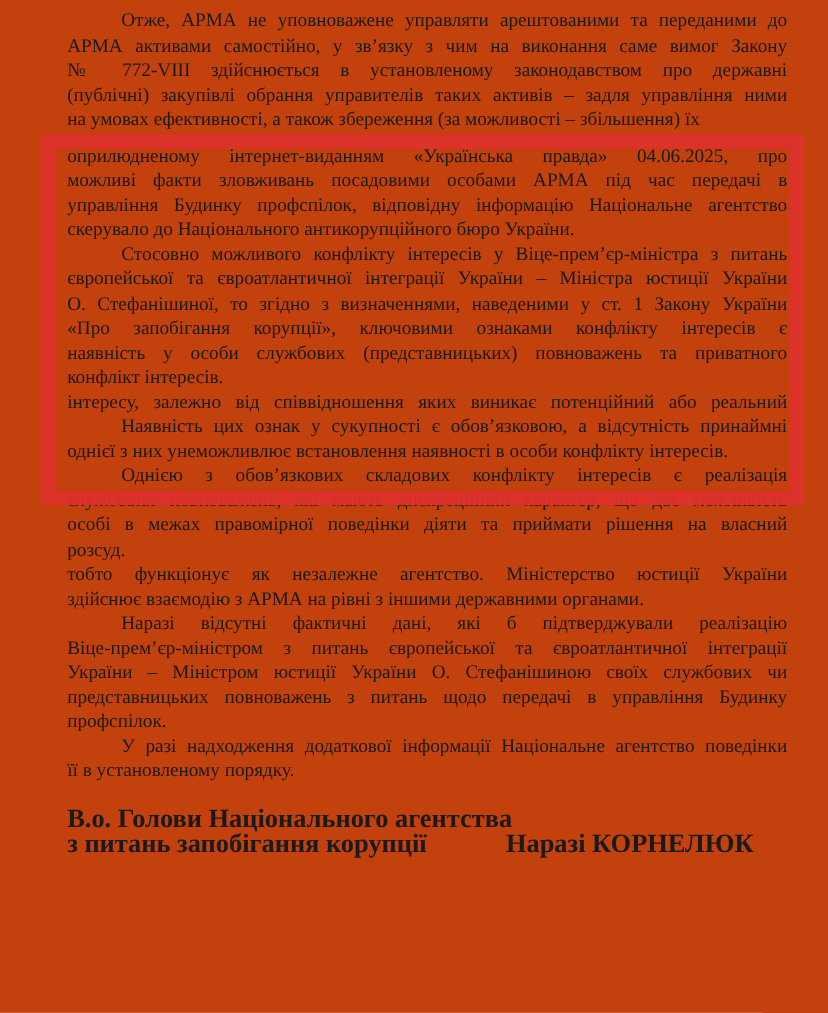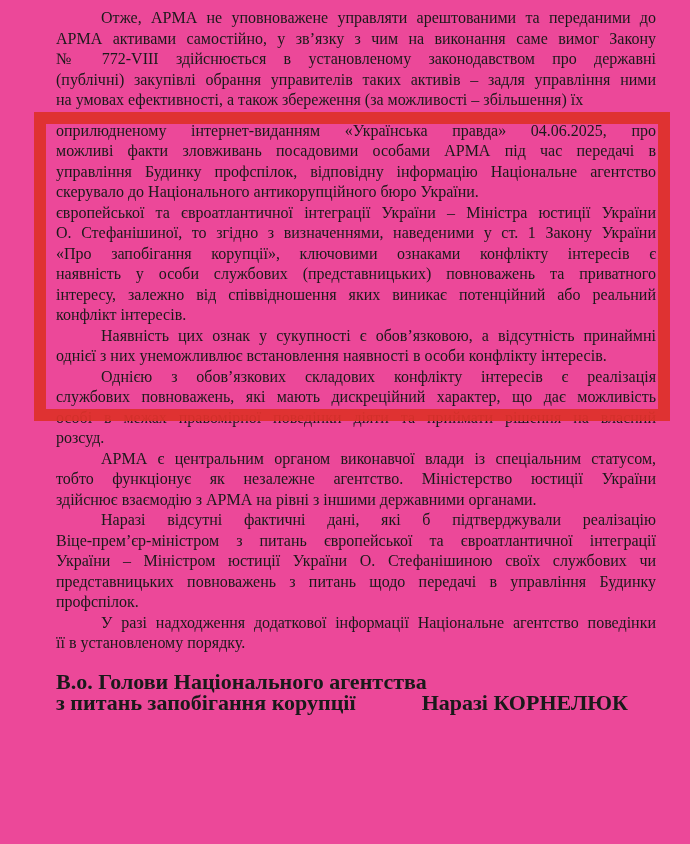--- a/index.html
+++ b/index.html
@@ -48,58 +48,58 @@
     height: 309px;
     box-sizing: border-box;
     border: 12px solid rgba(222, 49, 44, 0.94);
     z-index: 5;
     pointer-events: none;
   }
 </style>
 </head>
 <body>
 
-<div class="page" style="background: #ec4899;">
+<div class="page" style="background: #c2410c;">
 
   <div class="content">
 
     <div>
         <div class="para">
           <div class="line first">Отже, АРМА не уповноважене управляти арештованими та переданими до</div>
           <div class="line">АРМА активами самостійно, у зв’язку з чим на виконання саме вимог Закону</div>
           <div class="line">№ 772-VIII здійснюється в установленому законодавством про державні</div>
           <div class="line">(публічні) закупівлі обрання управителів таких активів – задля управління ними</div>
           <div class="line last">на умовах ефективності, а також збереження (за можливості – збільшення) їх</div>
         </div>
         <div class="para">
           <div class="line">оприлюдненому інтернет-виданням «Українська правда» 04.06.2025, про</div>
           <div class="line">можливі факти зловживань посадовими особами АРМА під час передачі в</div>
           <div class="line">управління Будинку профспілок, відповідну інформацію Національне агентство</div>
           <div class="line last">скерувало до Національного антикорупційного бюро України.</div>
         </div>
         <div class="para">
+          <div class="line first">Стосовно можливого конфлікту інтересів у Віце-прем’єр-міністра з питань</div>
           <div class="line">європейської та євроатлантичної інтеграції України – Міністра юстиції України</div>
           <div class="line">О. Стефанішиної, то згідно з визначеннями, наведеними у ст. 1 Закону України</div>
           <div class="line">«Про запобігання корупції», ключовими ознаками конфлікту інтересів є</div>
           <div class="line">наявність у особи службових (представницьких) повноважень та приватного</div>
+          <div class="line last">конфлікт інтересів.</div>
           <div class="line">інтересу, залежно від співвідношення яких виникає потенційний або реальний</div>
-          <div class="line last">конфлікт інтересів.</div>
         </div>
         <div class="para">
           <div class="line first">Наявність цих ознак у сукупності є обов’язковою, а відсутність принаймні</div>
           <div class="line last">однієї з них  унеможливлює встановлення наявності в особи конфлікту інтересів.</div>
         </div>
         <div class="para">
           <div class="line first">Однією з обов’язкових складових конфлікту інтересів є реалізація</div>
           <div class="line">службових повноважень, які мають дискреційний характер, що дає можливість</div>
           <div class="line">особі в межах правомірної поведінки діяти та приймати рішення на власний</div>
           <div class="line last">розсуд.</div>
         </div>
         <div class="para">
-          <div class="line first">АРМА є центральним органом виконавчої влади із спеціальним статусом,</div>
           <div class="line">тобто функціонує як незалежне агентство. Міністерство юстиції України</div>
           <div class="line last">здійснює взаємодію з АРМА на рівні з іншими державними органами.</div>
         </div>
         <div class="para">
           <div class="line first">Наразі відсутні фактичні дані, які б підтверджували реалізацію</div>
           <div class="line">Віце-прем’єр-міністром з питань європейської та євроатлантичної інтеграції</div>
           <div class="line">України – Міністром юстиції України О. Стефанішиною своїх службових чи</div>
           <div class="line">представницьких повноважень з питань щодо передачі в управління Будинку</div>
           <div class="line last">профспілок.</div>
         </div>

